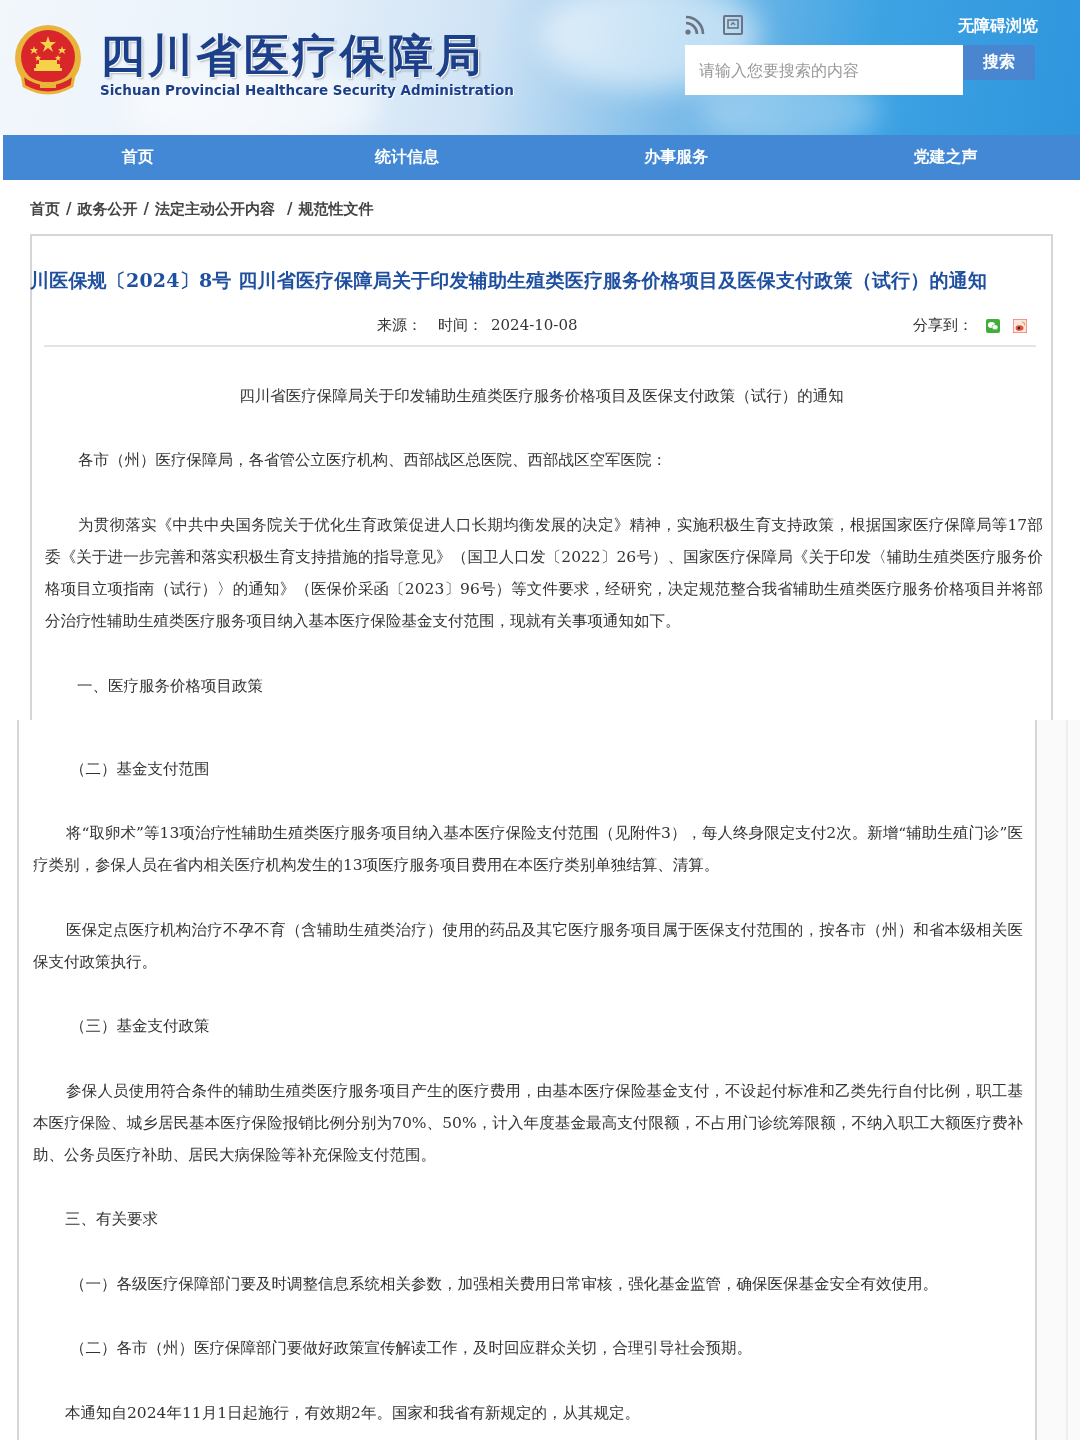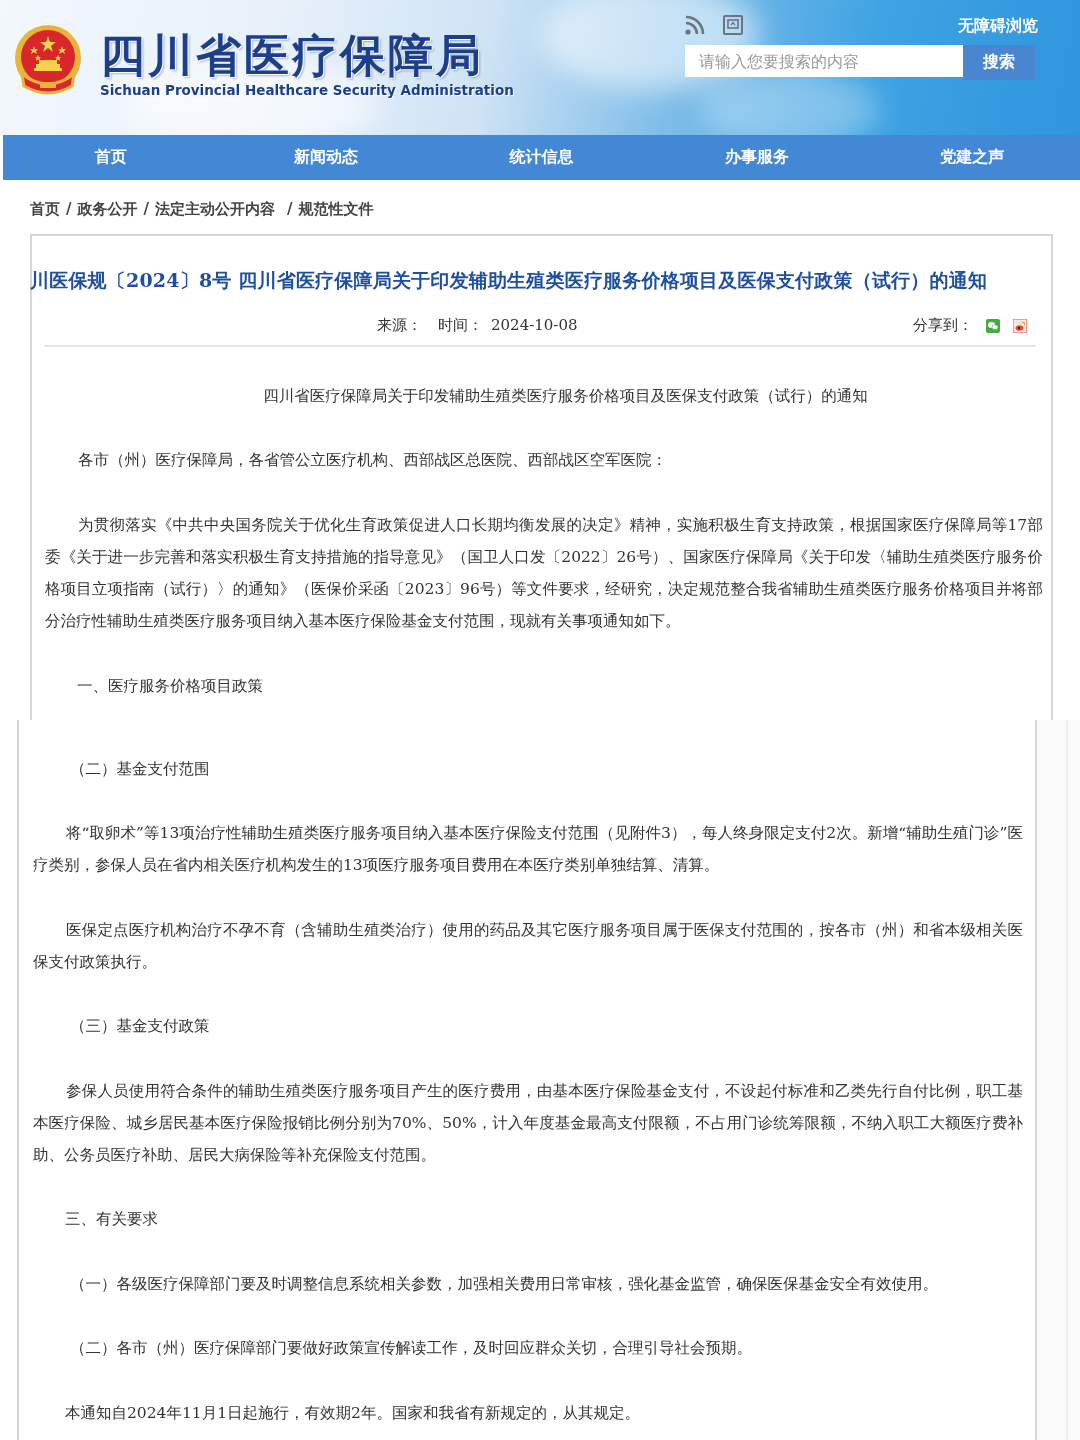--- a/index.html
+++ b/index.html
@@ -25,21 +25,21 @@
     font-size: 13.5px; font-weight: bold; color: #1c3f8a;
     text-shadow: 1px 1px 0 #ffffff;
   }
   .top-icons { position: absolute; left: 684px; top: 14px; display: flex; gap: 16px; }
   .top-icon { width: 22px; height: 22px; display: block; cursor: pointer; }
   .a11y-link {
     position: absolute; left: 958px; top: 16px; font-family: Liberation Mono, monospace;
     font-size: 16px; font-weight: bold; color: #ffffff; cursor: pointer;
   }
   .search-input {
-    position: absolute; left: 685px; top: 45px; width: 278px; height: 32px;
+    position: absolute; left: 685px; top: 45px; width: 278px; height: 50px;
     border: none; background: #ffffff; padding-left: 14px;
     font-family: "DejaVu Sans", sans-serif; font-size: 16px; color: #888;
     outline: none;
   }
   .search-input::placeholder { color: #999; }
   .search-btn {
     position: absolute; left: 963px; top: 45px; width: 72px; height: 35px;
     background: #4a86cf; color: #fff; border: none;
     font-family: "DejaVu Sans", sans-serif; font-size: 16px; font-weight: bold; cursor: pointer;
   }
@@ -72,21 +72,21 @@
     position: absolute; left: 30px; top: 268px; width: 1000px;
     font-size: 19px; font-weight: bold; color: #1f4f9f; white-space: nowrap; letter-spacing: 0.2px;
   }
   .meta { position: absolute; left: 377px; top: 316px; font-size: 15px; color: #333; white-space: nowrap; }
   .meta span { margin-right: 8px; }
   .share { position: absolute; left: 913px; top: 316px; font-family: "DejaVu Sans", sans-serif; font-size: 15px; color: #333; display: flex; align-items: center; gap: 13px; }
   .share-icon { width: 14px; height: 14px; display: inline-block; cursor: pointer; }
   .meta-divider { position: absolute; left: 44px; top: 345px; width: 992px; height: 2px; background: #e4e4e4; }
 
   .p { position: absolute; font-size: 15.5px; color: #333; line-height: 32px; }
-  .doc-heading { left: 30px; top: 380px; width: 1023px; text-align: center; margin-left: 24px; }
+  .doc-heading { left: 30px; top: 380px; width: 1023px; text-align: center; }
   .addressee { left: 78px; top: 444px; white-space: nowrap; }
   .para1 { left: 45px; top: 509px; width: 998px; text-align: justify; text-indent: 33px; }
   .sec1 { left: 77px; top: 670px; white-space: nowrap; }
 
   
   .panel2 {
     position: absolute; left: 17px; top: 720px; width: 1020px; height: 720px;
     border-left: 2px solid #d6d6d6; border-right: 2px solid #d6d6d6; background: #fff;
   }
   .right-strip { position: absolute; left: 1037px; top: 720px; width: 43px; height: 720px; background: #fafafa; }
@@ -142,21 +142,20 @@
   </div>
 
   <div class="a11y-link">无障碍浏览</div>
 
   <input class="search-input" type="text" placeholder="请输入您要搜索的内容" style="">
   <button class="search-btn">搜索</button>
 </div>
 
 <div class="nav">
   <div class="nav-item">首页</div>
-  <div class="nav-item">新闻动态</div>
   <div class="nav-item">统计信息</div>
   <div class="nav-item">办事服务</div>
   <div class="nav-item">党建之声</div>
 </div>
 
 <div class="breadcrumb">
   <span class="crumb">首页</span>
   <span class="sep">/</span>
   <span class="crumb">政务公开</span>
   <span class="sep">/</span>

